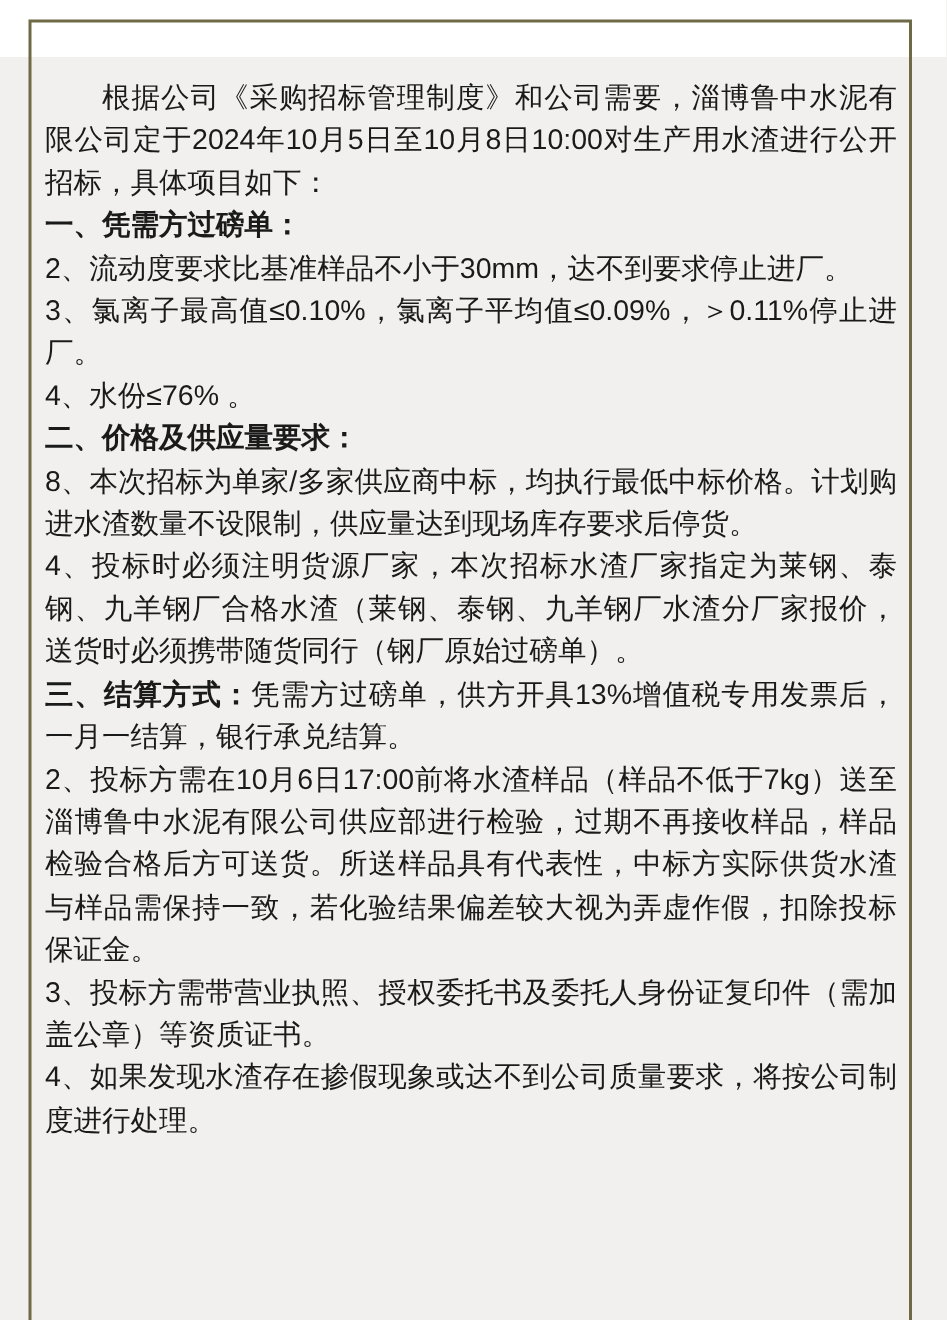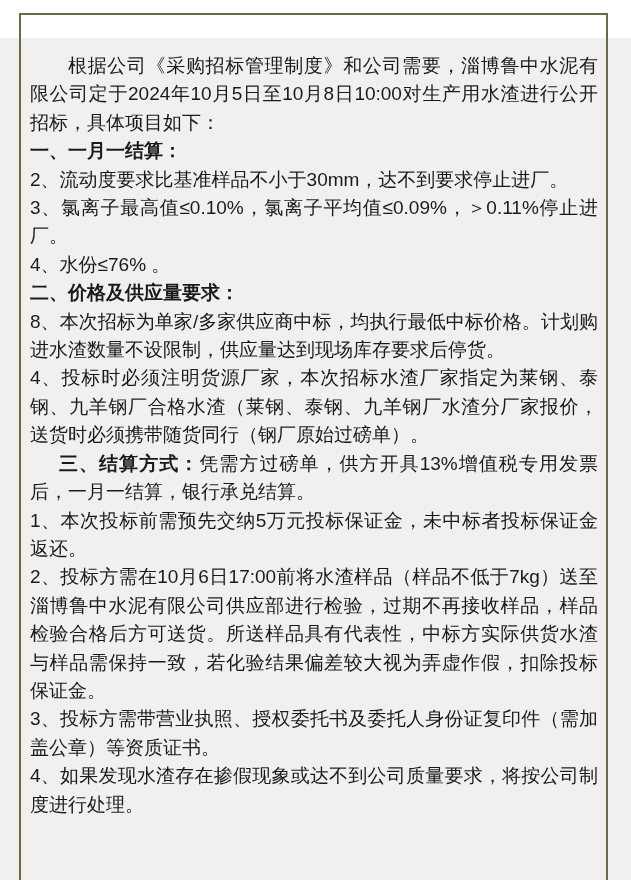--- a/index.html
+++ b/index.html
@@ -43,43 +43,41 @@
   .doc-content p {
     margin: 0;
     padding: 0;
   }
   .intro {
     text-indent: 2em;
   }
   .heading,
   .heading-inline {
     font-weight: bold;
-    margin-left: 29px;
   }
 </style>
 </head>
 <body>
 
 <div class="top-band"></div>
 
 <div class="doc-frame">
   <div class="doc-content">
 
     <p class="intro">根据公司《采购招标管理制度》和公司需要，淄博鲁中水泥有限公司定于2024年10月5日至10月8日10:00对生产用水渣进行公开招标，具体项目如下：</p>
 
-    <p class="heading">一、一月一结算：</p>
+    <p class="heading">一、凭需方过磅单：</p>
     <p class="item">2、流动度要求比基准样品不小于30mm，达不到要求停止进厂。</p>
     <p class="item">3、氯离子最高值≤0.10%，氯离子平均值≤0.09%，＞0.11%停止进厂。</p>
     <p class="item">4、水份≤76% 。</p>
 
     <p class="heading">二、价格及供应量要求：</p>
     <p class="item">8、本次招标为单家/多家供应商中标，均执行最低中标价格。计划购进水渣数量不设限制，供应量达到现场库存要求后停货。</p>
     <p class="item">4、投标时必须注明货源厂家，本次招标水渣厂家指定为莱钢、泰钢、九羊钢厂合格水渣（莱钢、泰钢、九羊钢厂水渣分厂家报价，送货时必须携带随货同行（钢厂原始过磅单）。</p>
 
     <p class="item"><span class="heading-inline">三、结算方式：</span><span>凭需方过磅单，供方开具13%增值税专用发票后，一月一结算，银行承兑结算。</span></p>
 
-    <p class="item">1、本次投标前需预先交纳5万元投标保证金，未中标者投标保证金返还。</p>
     <p class="item">2、投标方需在10月6日17:00前将水渣样品（样品不低于7kg）送至淄博鲁中水泥有限公司供应部进行检验，过期不再接收样品，样品检验合格后方可送货。所送样品具有代表性，中标方实际供货水渣与样品需保持一致，若化验结果偏差较大视为弄虚作假，扣除投标保证金。</p>
     <p class="item">3、投标方需带营业执照、授权委托书及委托人身份证复印件（需加盖公章）等资质证书。</p>
     <p class="item">4、如果发现水渣存在掺假现象或达不到公司质量要求，将按公司制度进行处理。</p>
 
   </div>
 </div>
 
 </body></html>

